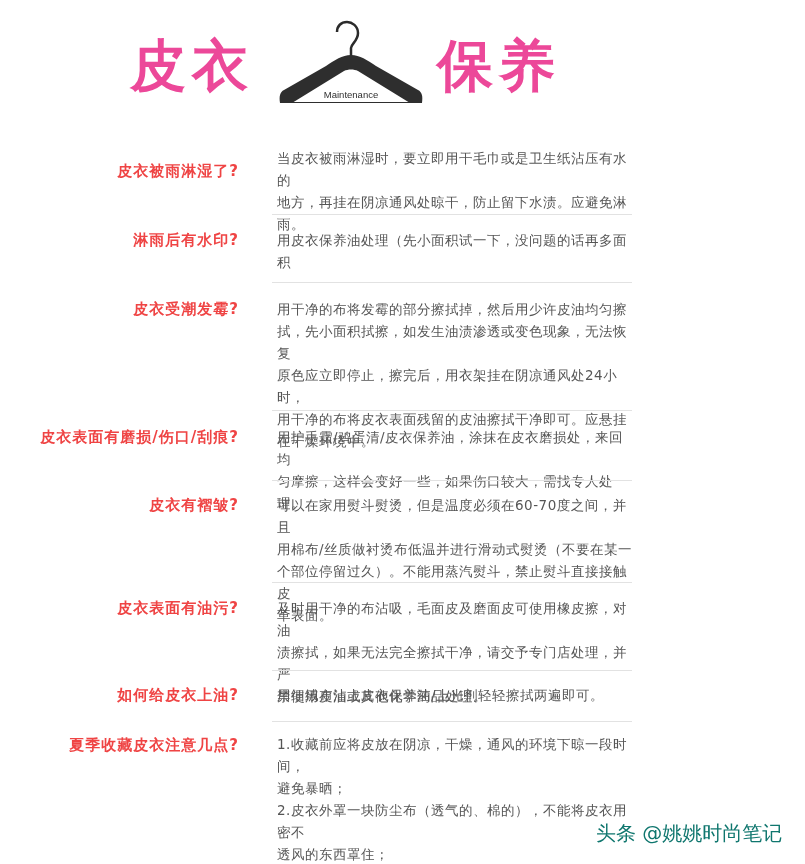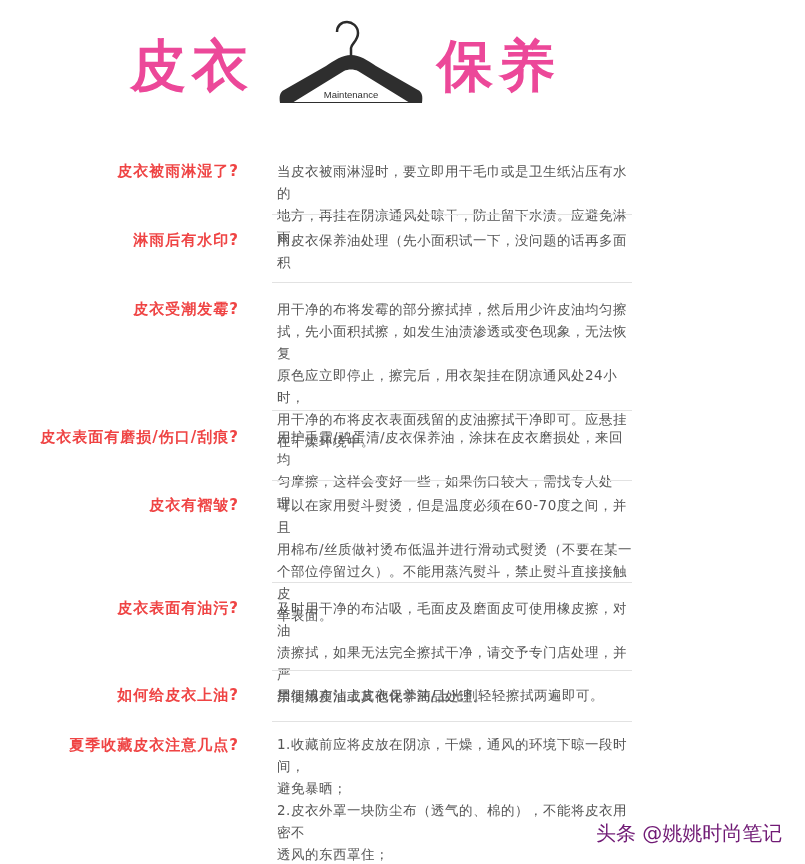--- a/index.html
+++ b/index.html
@@ -9,39 +9,39 @@
                 color: #ec4899; letter-spacing: 6px; line-height: 64px; }
   #title-left { left: 130px; }
   #title-right { left: 437px; }
   #hanger { position: absolute; left: 278px; top: 20px; width: 146px; height: 84px; }
   .q { position: absolute; right: 566px; font-size: 15px; font-weight: bold; color: #ef4444;
        white-space: nowrap; letter-spacing: 1px; }
   .a { position: absolute; left: 277px; width: 360px; font-size: 13.5px; line-height: 22px;
        color: #555; letter-spacing: 0.5px; }
   .a p { margin: 0; }
   .divider { position: absolute; left: 272px; width: 360px; height: 1px; background: #e2e2e2; }
-  #watermark { position: absolute; left: 596px; top: 820px; font-size: 20px; color: #701a75;
+  #watermark { position: absolute; left: 596px; top: 820px; font-size: 20px; color: #0f766e;
                white-space: nowrap; text-shadow: 0 0 2px #fff, 0 0 3px #fff; }
 </style>
 </head>
 <body>
 
 <div id="title-left" class="title-word">皮衣</div>
 
 <svg id="hanger" viewBox="0 0 146 84">
   <path d="M73 38 L73 28 C73 24 80 21 80 13 C80 6 74 2 69 2 C63 2 59 6 59 12" fill="none" stroke="#2b2b2b" stroke-width="2.5"></path>
   <path d="M73 35 C64 35 57 40 48 46 L6 70 C2 72 1 76 2 83 L14 83 L66 51 C70 49 76 49 80 51 L132 83 L144 83 C145 76 144 72 140 70 L98 46 C89 40 82 35 73 35 Z" fill="#2e2e2e"></path>
   <line x1="14" y1="82.5" x2="132" y2="82.5" stroke="#2e2e2e" stroke-width="1.2"></line>
   <text x="73" y="78" font-family="Liberation Sans, sans-serif" font-size="9.5" text-anchor="middle" fill="#2e2e2e">Maintenance</text>
 </svg>
 
 <div id="title-right" class="title-word">保养</div>
 
 <div class="q" style="top:162px">皮衣被雨淋湿了?</div>
-<div class="a" style="top:160px">
+<div class="a" style="top:147px">
   <p>当皮衣被雨淋湿时，要立即用干毛巾或是卫生纸沾压有水的</p>
   <p>地方，再挂在阴凉通风处晾干，防止留下水渍。应避免淋雨。</p>
 </div>
 <div class="divider" style="top:214px"></div>
 
 <div class="q" style="top:231px">淋雨后有水印?</div>
 <div class="a" style="top:229px">
   <p>用皮衣保养油处理（先小面积试一下，没问题的话再多面积</p>
 </div>
 <div class="divider" style="top:282px"></div>

